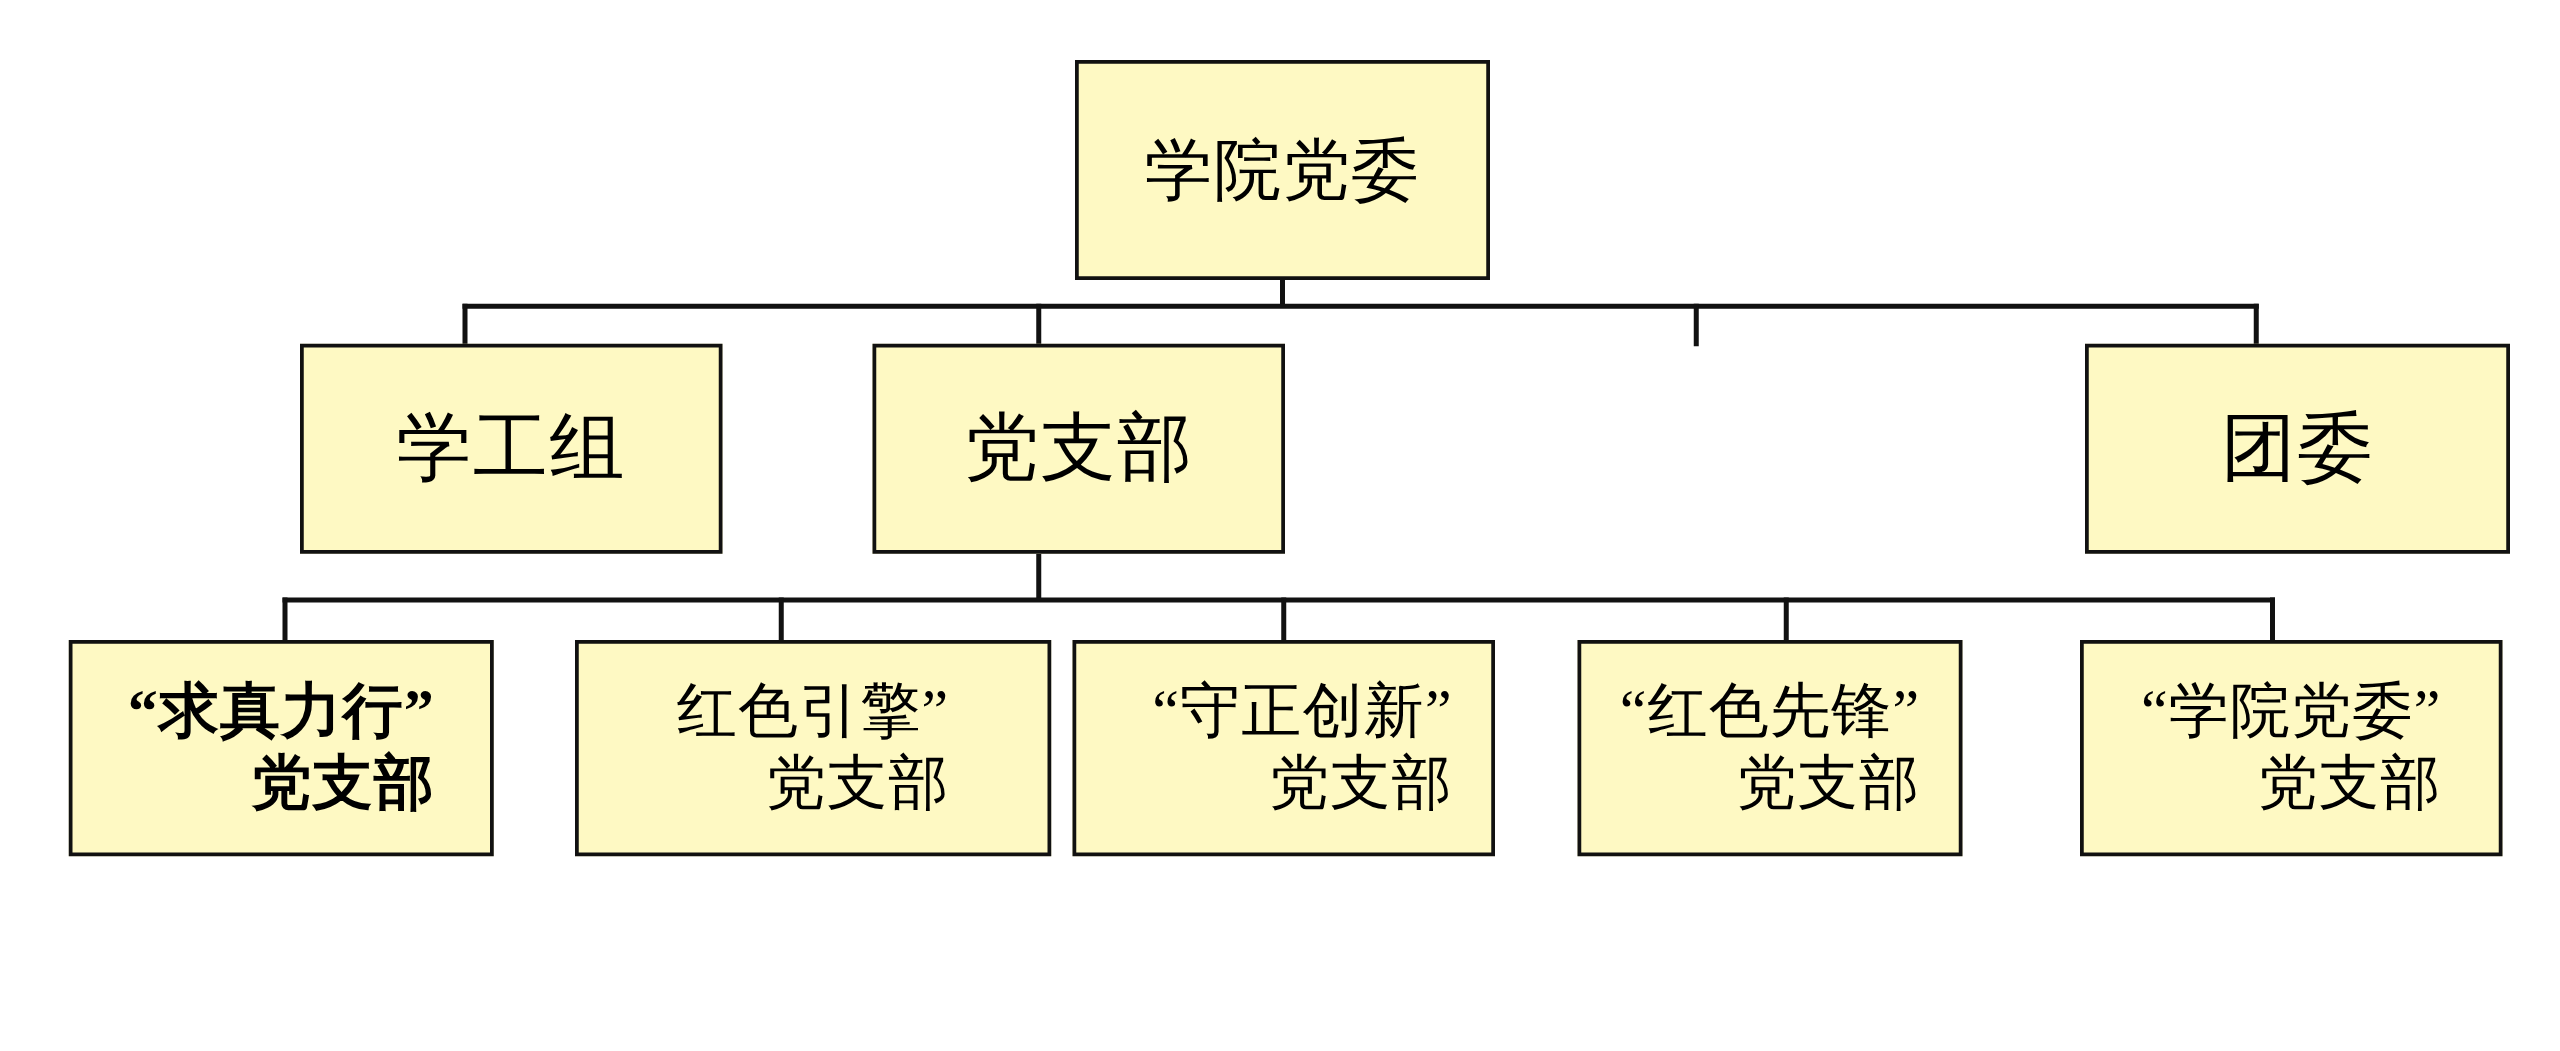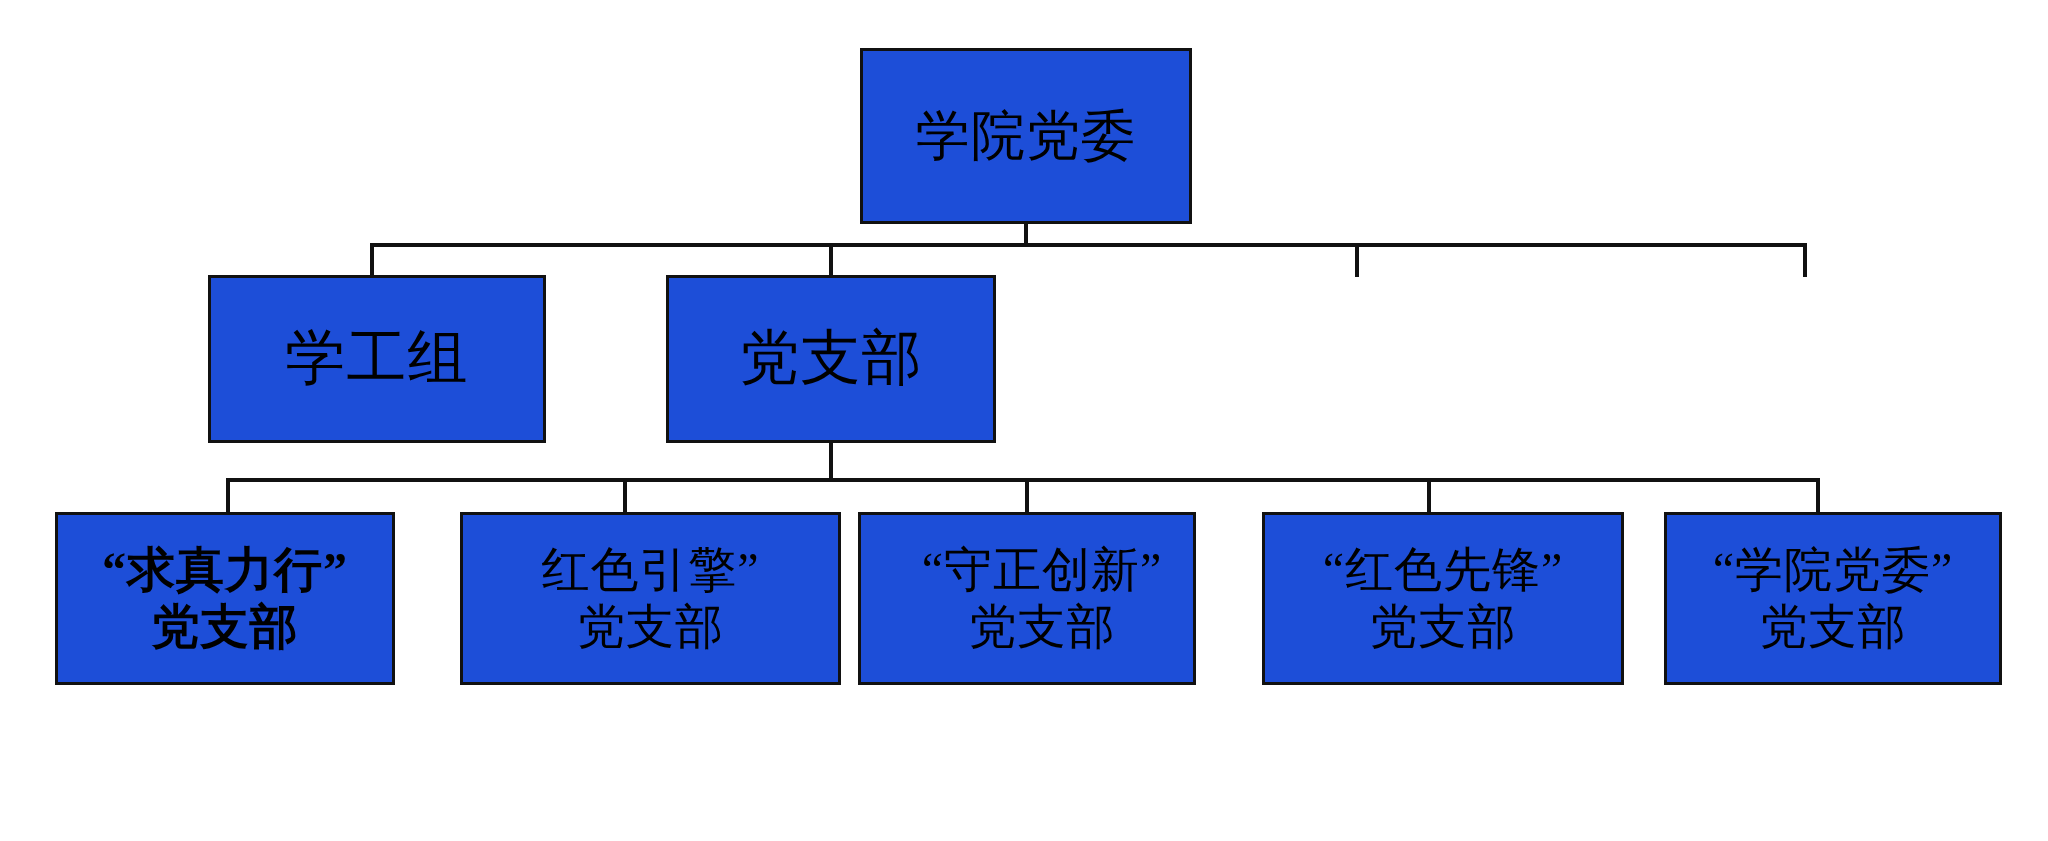--- a/index.html
+++ b/index.html
@@ -15,59 +15,60 @@
     position: relative;
     width: 2048px;
     height: 841px;
     background: #ffffff;
     overflow: hidden;
   }
   
   .node {
     position: absolute;
     box-sizing: border-box;
-    background: #1d4ed8;
+    background: #fef9c3;
     border: 3px solid #111111;
     display: flex;
     align-items: center;
     justify-content: center;
-    text-align: center;
+    text-align: right;
     color: #000000;
     line-height: 1.12;
     letter-spacing: 0.02em;
     white-space: pre-line;
     z-index: 2;
   }
   .node.root {
     left: 860px;
     top: 48px;
     width: 332px;
     height: 176px;
     font-size: 54px;
   }
   .node.level2 {
     top: 275px;
     height: 168px;
     font-size: 60px;
+    margin-left: 32px;
   }
   .node.l2-a { left: 208px;  width: 338px; }
   .node.l2-b { left: 666px;  width: 330px; }
   .node.l2-c { left: 1176px; width: 362px; }
   .node.l2-d { left: 1636px; width: 340px; }
 
   .node.level3 {
     top: 512px;
     height: 173px;
     font-size: 48px;
     line-height: 1.18;
   }
   .node.l3-a { left: 55px;   width: 340px; font-weight: bold; }
   .node.l3-b { left: 460px;  width: 381px; }
   .node.l3-c { left: 858px;  width: 338px; padding-left: 30px; }
-  .node.l3-d { left: 1262px; width: 362px; }
+  .node.l3-d { left: 1262px; width: 308px; }
   .node.l3-e { left: 1664px; width: 338px; }
 
   
   .edge {
     position: absolute;
     background: #111111;
     z-index: 1;
   }
   .edge.v { width: 4px; }
   .edge.h { height: 4px; }
@@ -110,20 +111,21 @@
   <div class="edge v drop-3a"></div>
   <div class="edge v drop-3b"></div>
   <div class="edge v drop-3c"></div>
   <div class="edge v drop-3d"></div>
   <div class="edge v drop-3e"></div>
 
   <div class="node root">学院党委</div>
 
   <div class="node level2 l2-a">学工组</div>
   <div class="node level2 l2-b">党支部</div>
+  <div class="node level2 l2-d">团委</div>
 
   <div class="node level3 l3-a">“求真力行”
 党支部</div>
   <div class="node level3 l3-b">红色引擎”
 党支部</div>
   <div class="node level3 l3-c">“守正创新”
 党支部</div>
   <div class="node level3 l3-d">“红色先锋”
 党支部</div>
   <div class="node level3 l3-e">“学院党委”

